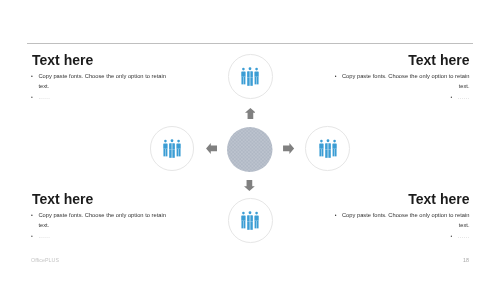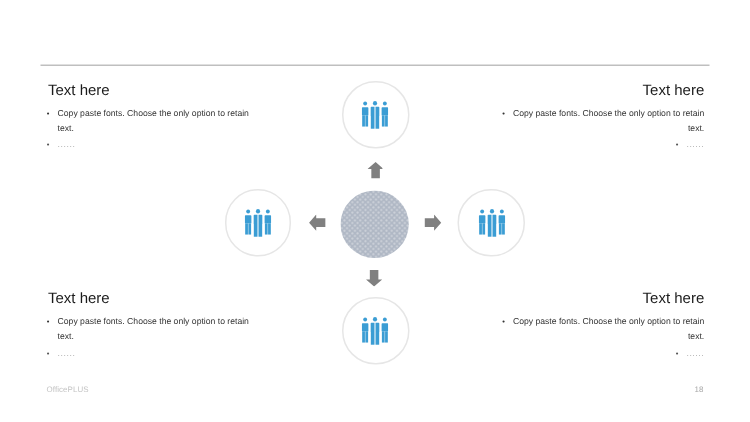--- a/index.html
+++ b/index.html
@@ -6,21 +6,21 @@
   html,body{margin:0;padding:0;background:#ffffff;}
   body{width:500px;height:281px;overflow:hidden;
        font-family:"Liberation Sans",sans-serif;
        -webkit-font-smoothing:antialiased;}
   .slide{position:relative;width:500px;height:281px;background:#fff;overflow:hidden;}
 
   .divider{position:absolute;left:27px;top:43px;width:446px;height:1px;
            background:#bfbfbf;}
 
   .tblock{position:absolute;width:140px;}
-  .tblock .heading{font-weight:normal;font-size:10px;line-height:9px;color:#1b1b1b;}
+  .tblock .heading{font-weight:bold;font-size:14px;line-height:9px;color:#1b1b1b;}
   .tblock ul{margin:0;padding:0;list-style:none;}
   .tblock li{font-size:5.75px;line-height:9.9px;color:#333333;position:relative;}
   .tblock .b1{margin-top:7.2px;}
   .tblock .b2{margin-top:1.3px;color:#b0b0b0;letter-spacing:0.38px;}
 
   
   .left .heading{text-align:left;}
   .left li{padding-left:6.4px;text-align:left;}
   .left li .dot{position:absolute;left:-0.9px;top:0;font-size:5px;color:#333333;}
   .left .b2 .dot{color:#555555;letter-spacing:0;}

